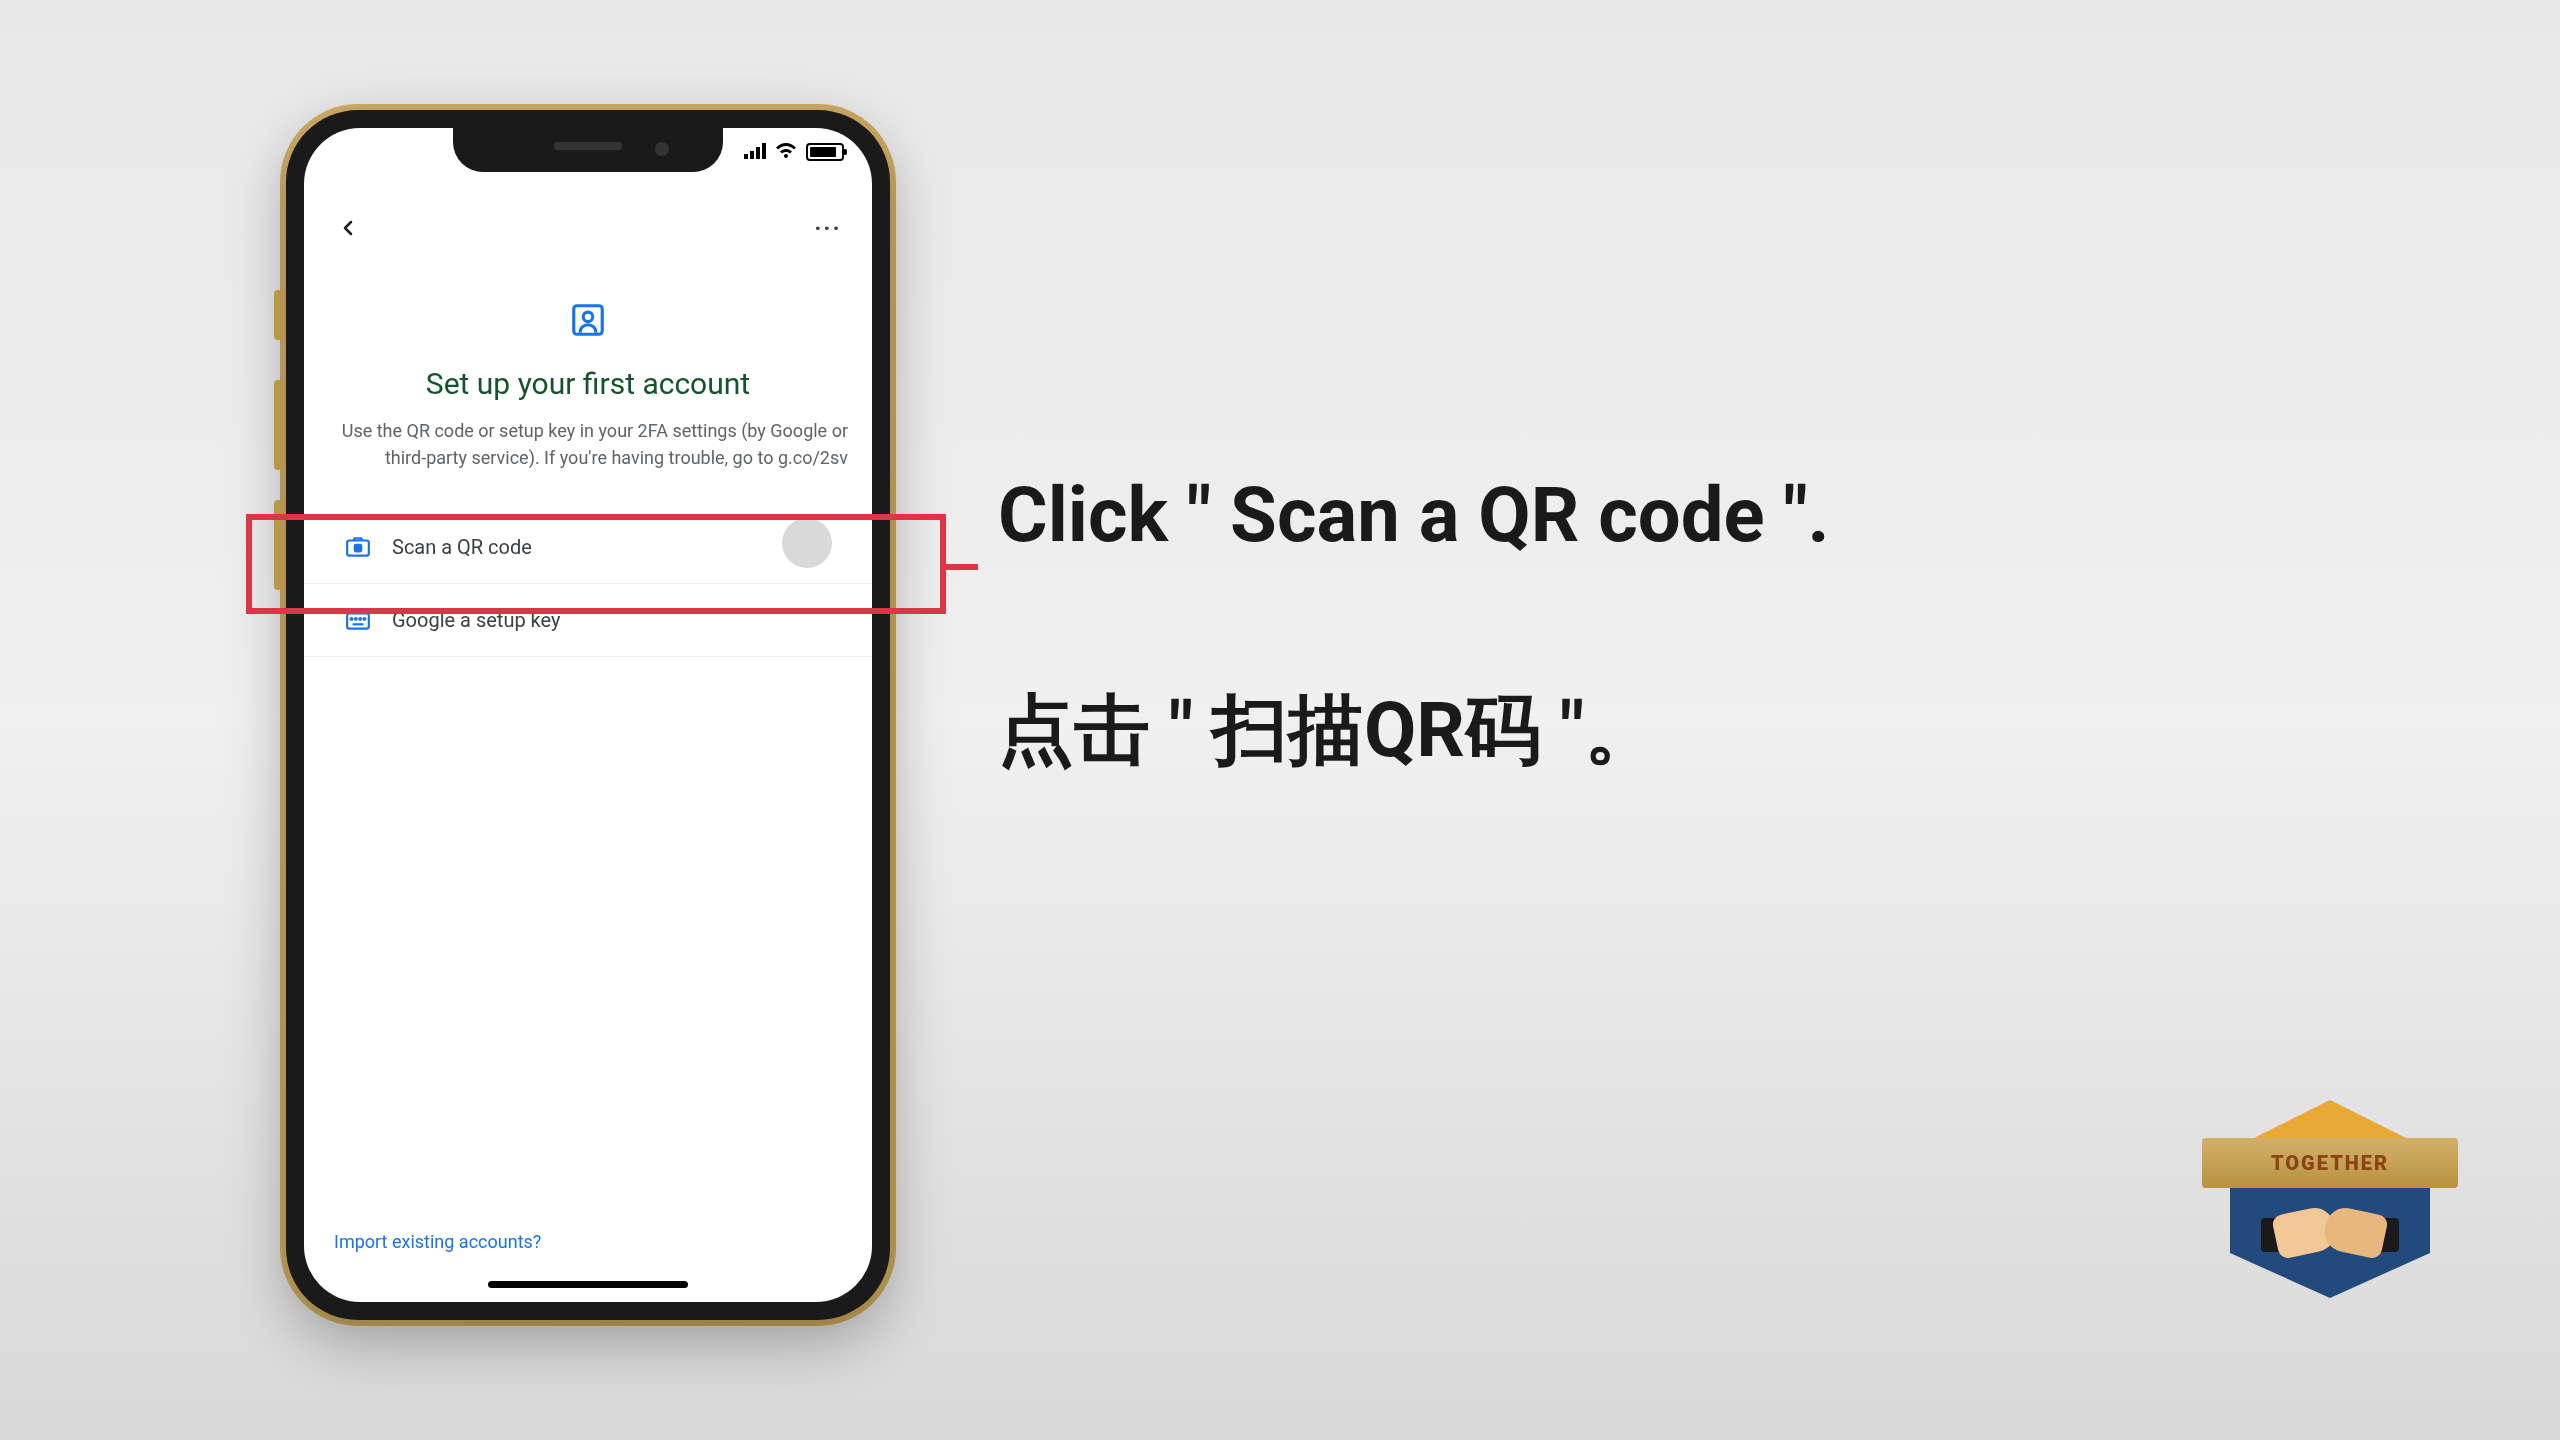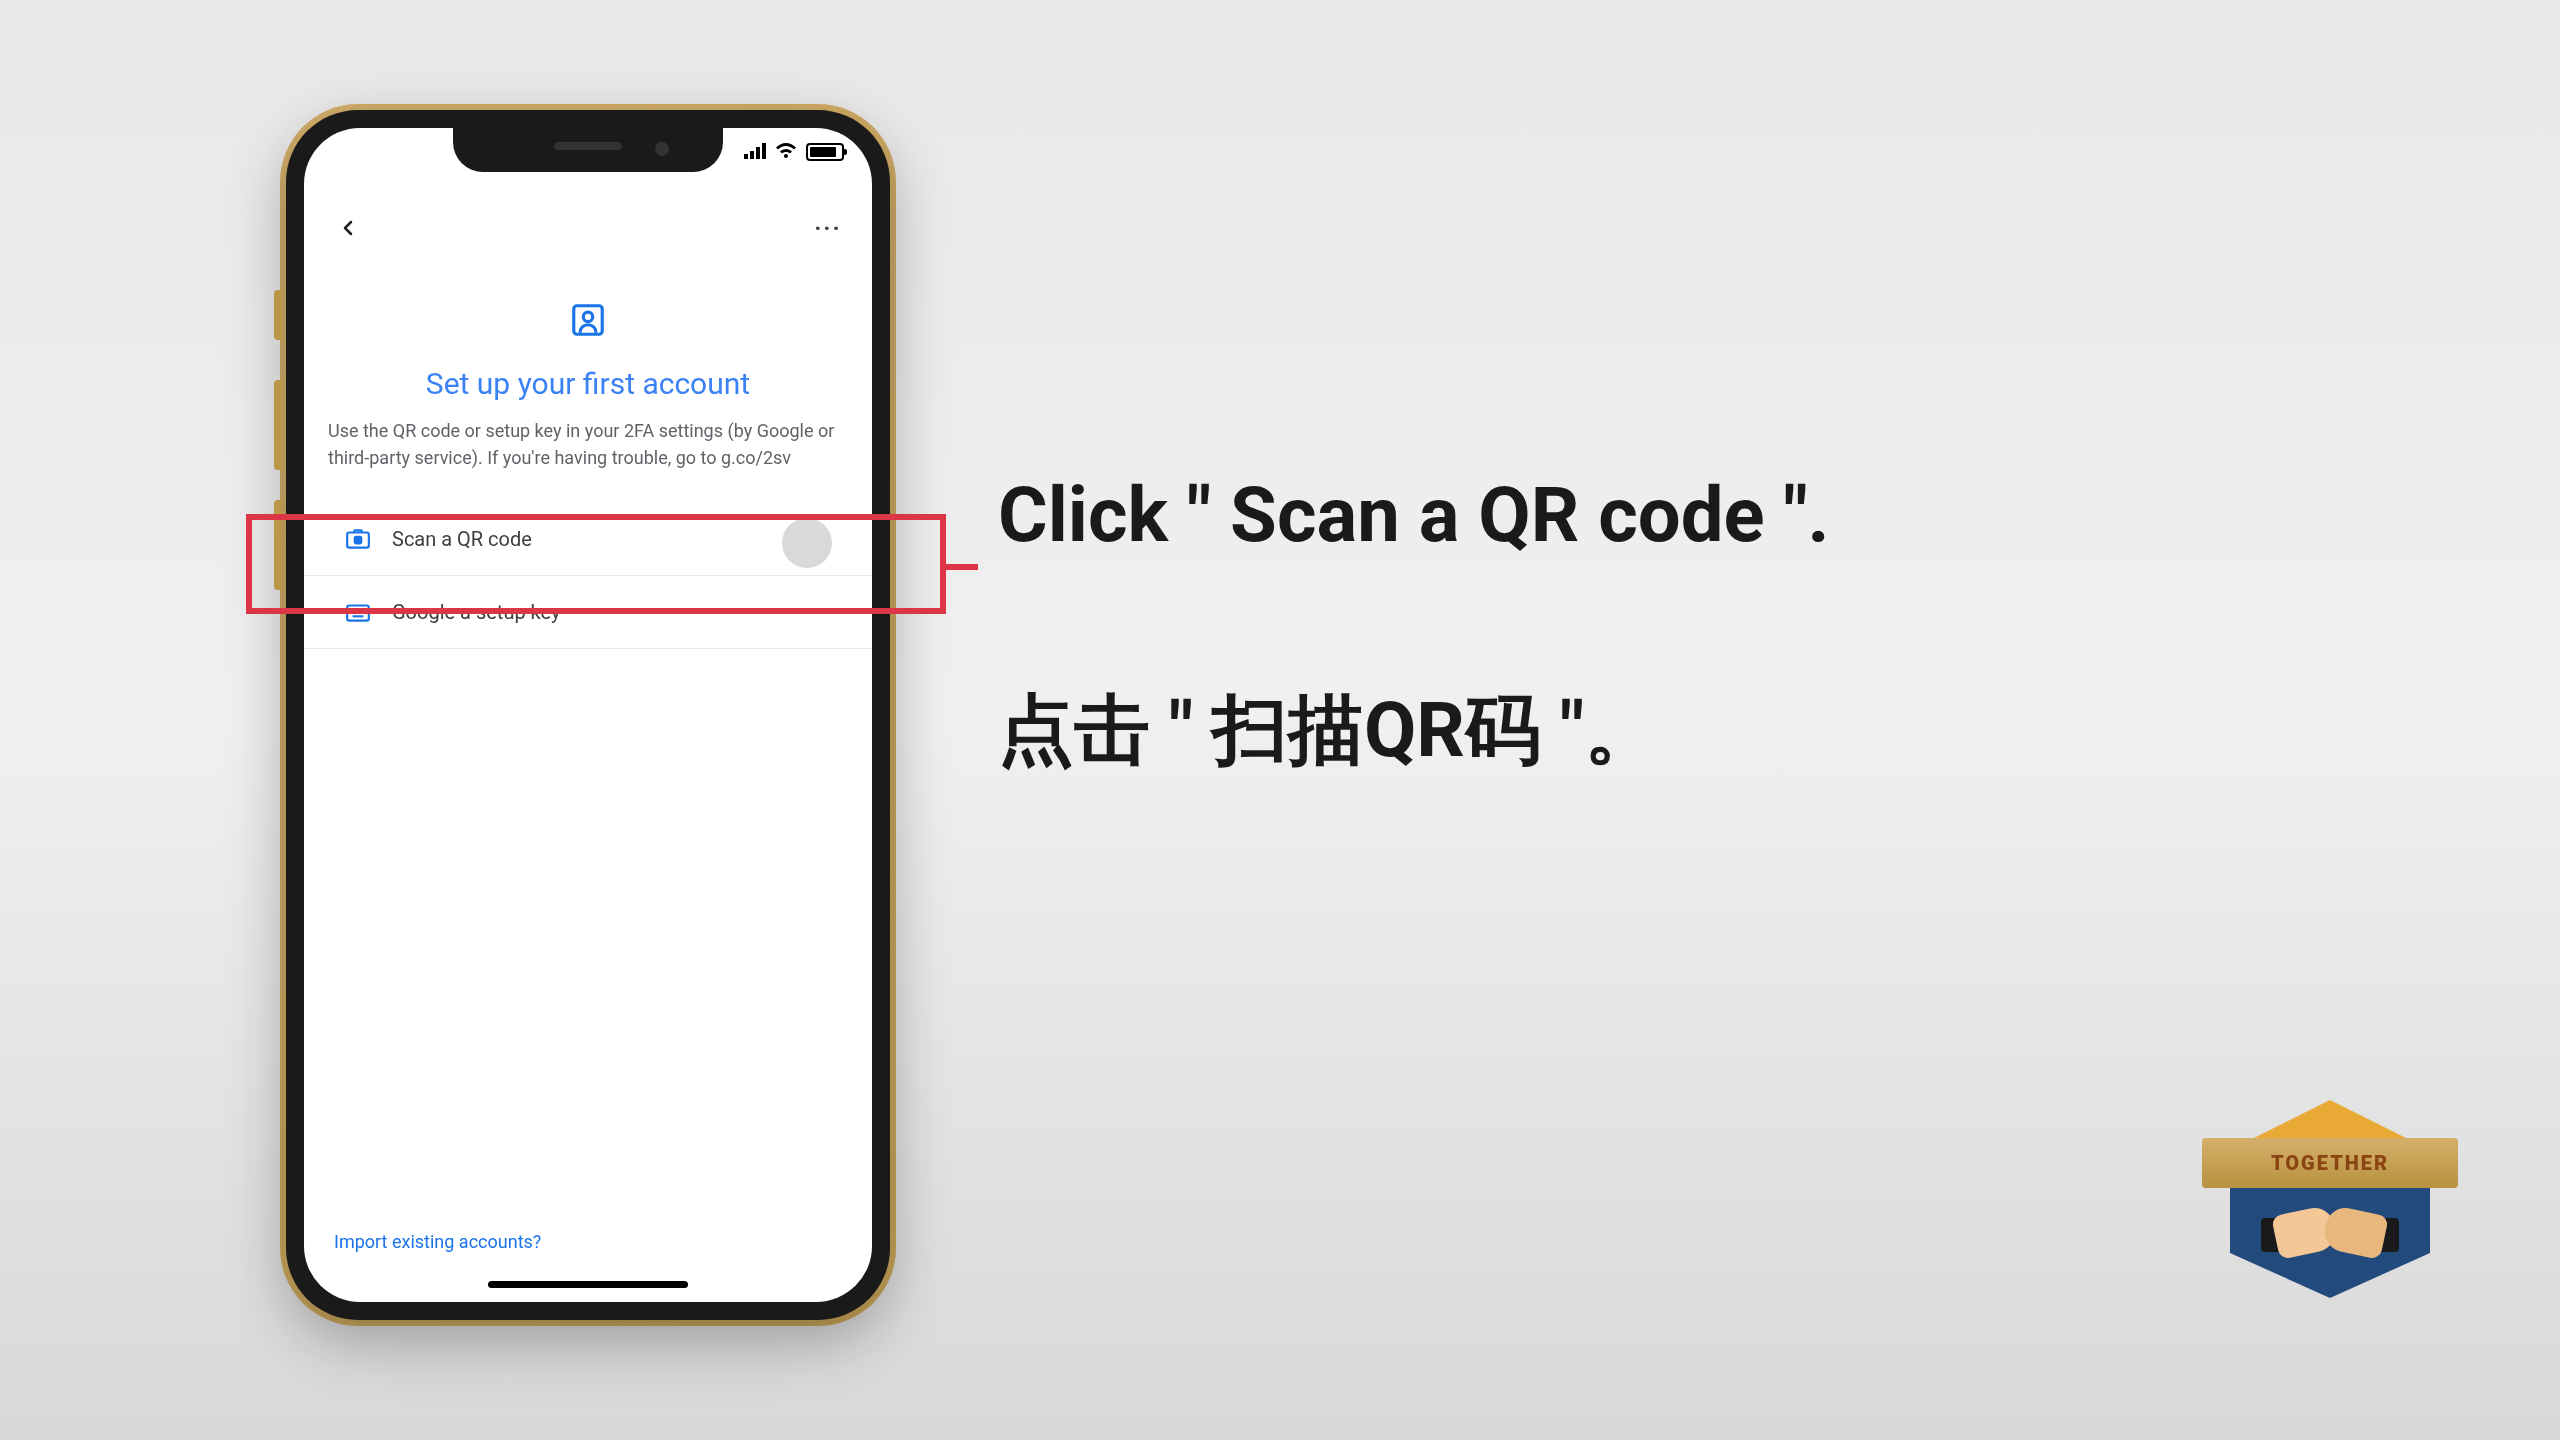--- a/index.html
+++ b/index.html
@@ -168,32 +168,32 @@
       width: 44px;
       height: 44px;
       display: flex;
       align-items: center;
       justify-content: center;
     }
     
     .setup-title {
       text-align: center;
       font-size: 30px;
-      color: #3b82f6;
+      color: #14532d;
       font-weight: 400;
       margin-bottom: 16px;
     }
     
     .setup-description {
-      text-align: left;
+      text-align: right;
       font-size: 18px;
       color: #5f6368;
       line-height: 1.5;
       padding: 0 24px;
-      margin-bottom: 32px;
+      margin-bottom: 40px;
     }
     
     .touch-indicator {
       position: absolute;
       right: 40px;
       top: 240px;
       width: 50px;
       height: 50px;
       background: rgba(180,180,180,0.5);
       border-radius: 50%;

